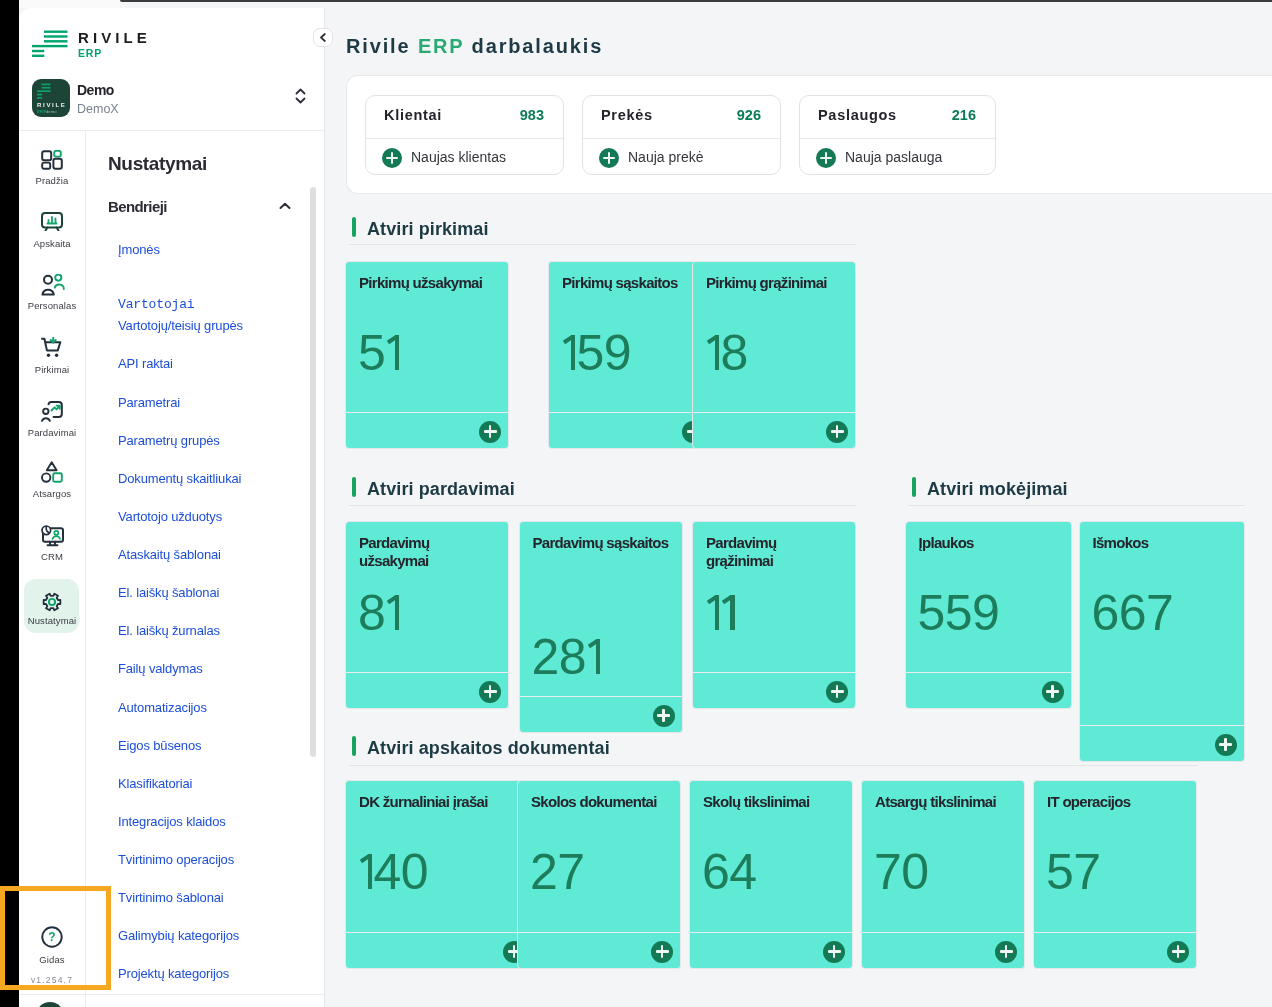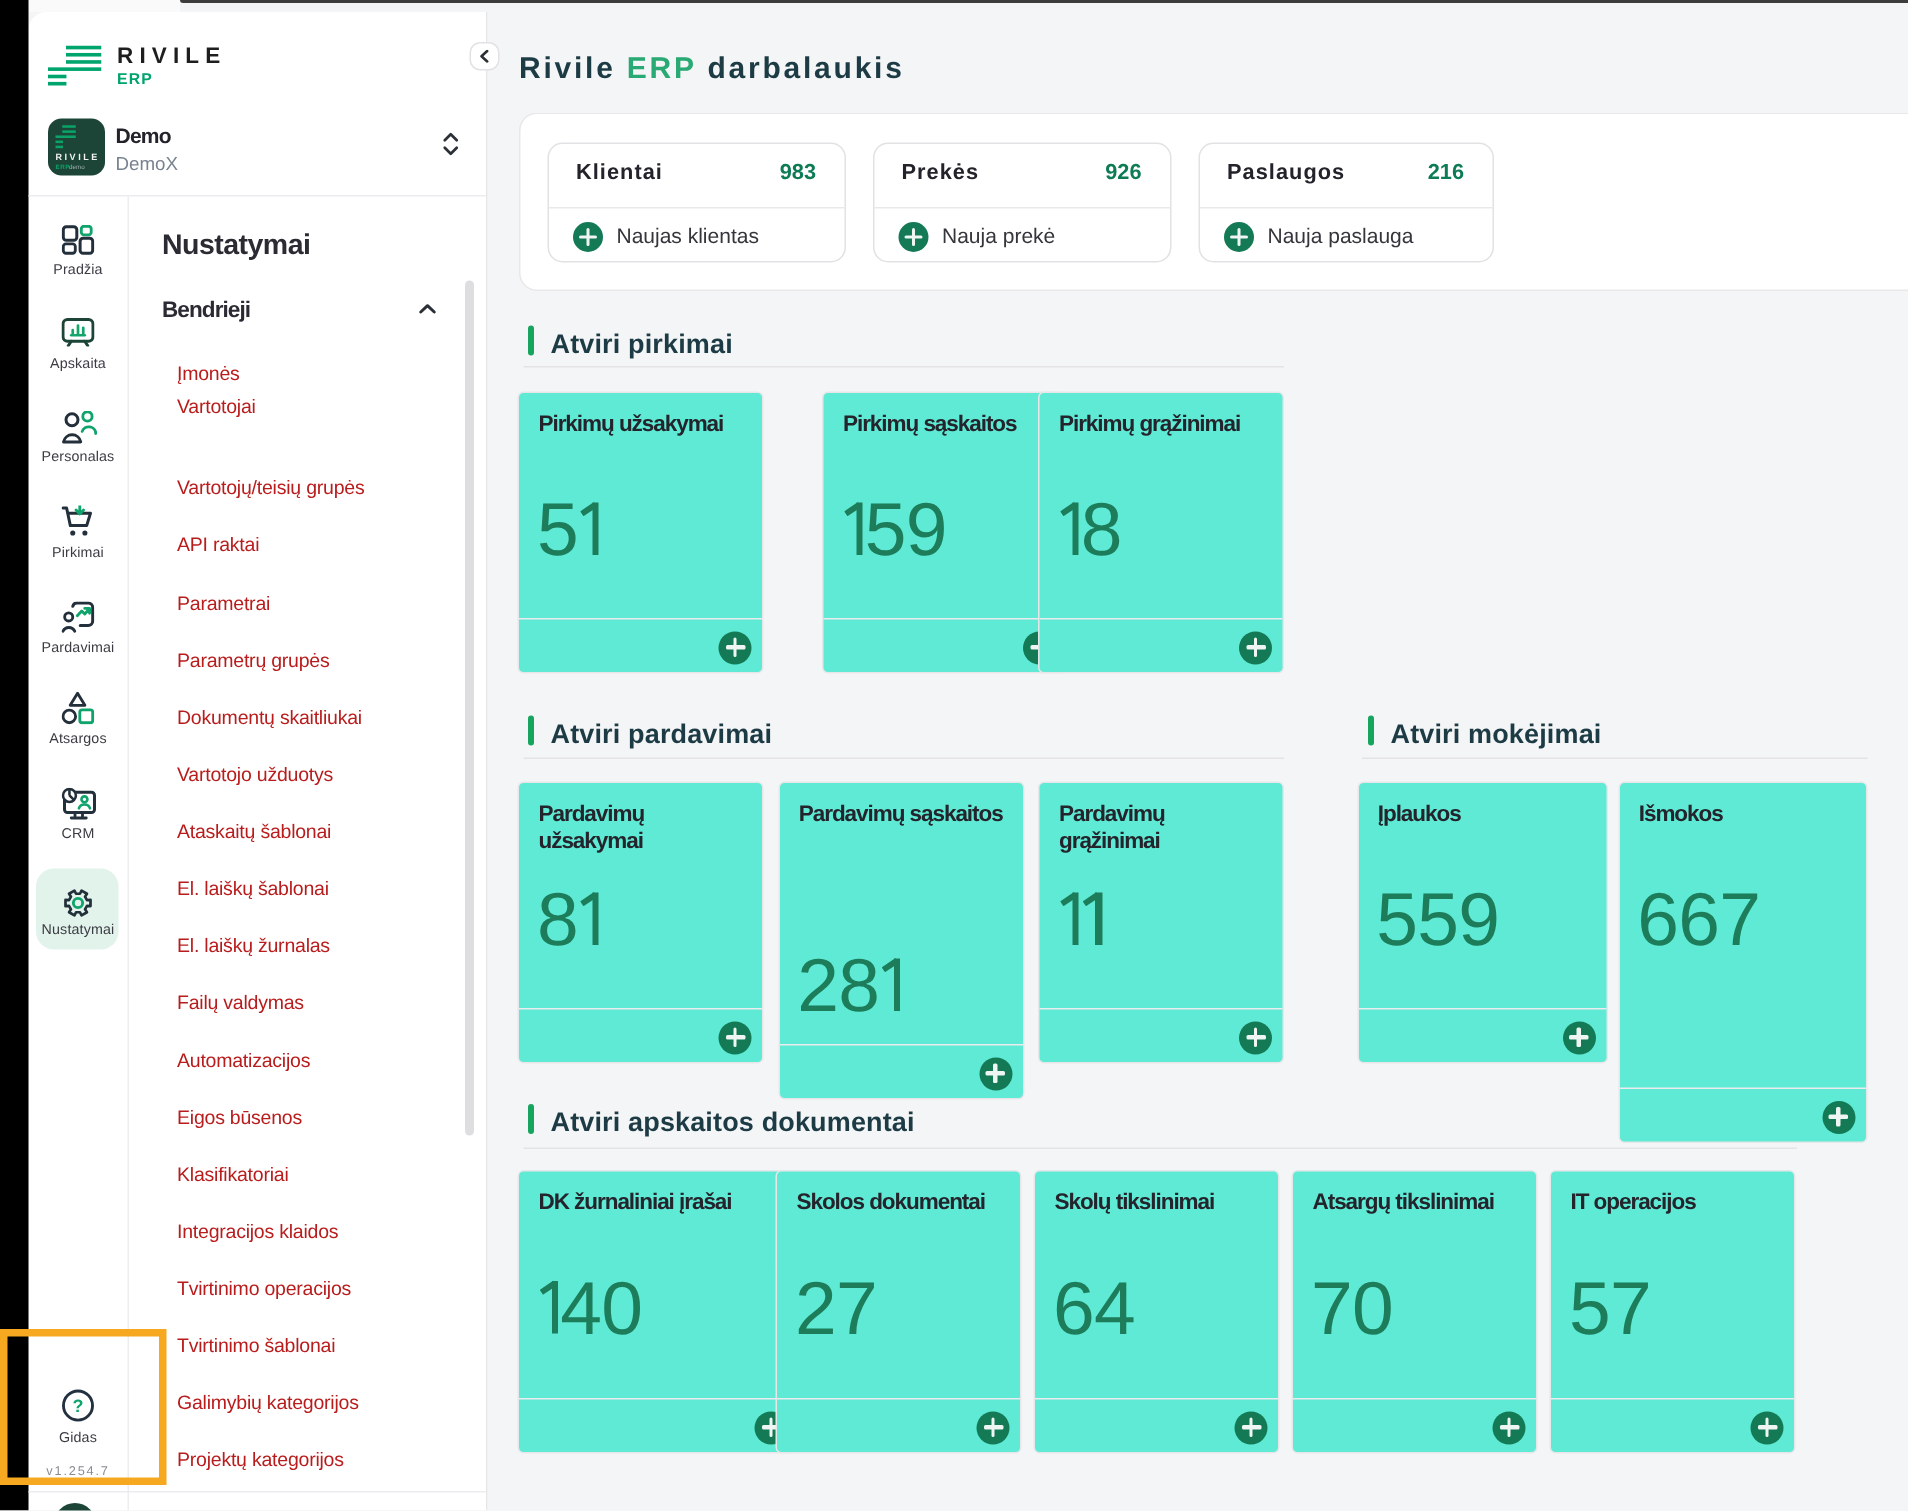--- a/index.html
+++ b/index.html
@@ -13,21 +13,21 @@
   .d1 b { position:absolute; right:5.2px; top:0.8px; width:10.5px; height:4.2px; background:currentColor; transform:rotate(-34deg); transform-origin:right top; border-radius:0.5px;}
   .clabel { color:#24242c; font-size:15px; font-weight:700; line-height:18px; letter-spacing:-0.7px; white-space:nowrap;}
   .cfoot { position:absolute; left:0; right:0; bottom:0; height:36px; border-top:1px solid #ececef; }
   .plus { position:absolute; width:22px; height:22px; border-radius:50%; background:#147a56; }
   .plus:before { content:""; position:absolute; left:4.5px; top:9.8px; width:13px; height:2.5px; background:#eef5f2; border-radius:1px;}
   .plus:after { content:""; position:absolute; left:9.8px; top:4.5px; width:2.5px; height:13px; background:#eef5f2; border-radius:1px;}
   .sp:before{ left:4px; top:8.9px; width:12px; height:2.3px;} .sp:after{ left:8.9px; top:4px; width:2.3px; height:12px;}
   .sechead { color:#1d3b45; font-size:18px; font-weight:700; letter-spacing:0.1px; }
   .secbar { position:absolute; width:4px; height:20px; background:#17a45e; border-radius:2px; }
   .rule { position:absolute; height:1px; background:#e4e4e7; }
-  .mitem { position:absolute; left:118px; font-size:13px; color:#b91c1c; transform:translateY(-50%); white-space:nowrap; letter-spacing:-0.15px; margin-top:-2px;}
+  .mitem { position:absolute; left:118px; font-size:13px; color:#1d4ed8; transform:translateY(-50%); white-space:nowrap; letter-spacing:-0.15px; margin-top:-2px;}
   .raillabel { position:absolute; font-size:9.5px; color:#3b3b43; text-align:center; width:66px; left:19px; transform:translateY(-50%); letter-spacing:0.1px;}
   .railicon { position:absolute; left:41px; }
 </style>
 </head>
 <body>
 
 <div class="abs" style="left:120px; top:0; width:1152px; height:2px; background:#3c3c3c; border-bottom-left-radius:2px;"></div>
 <div class="abs" style="left:45px; top:2px; width:75px; height:9px; background:#f0f0f0; border:1px solid #d8d8d8; border-bottom:none; border-radius:6px 6px 0 0;"></div>
 <div class="abs" style="left:19px; top:0; width:101px; height:8px; background:#fafafa;"></div>
 
@@ -148,21 +148,21 @@
 <div class="abs" style="left:19px; top:994px; width:306px; height:1px; background:#ececef;"></div>
 <div class="abs" style="left:36px; top:1002px; width:28px; height:28px; border-radius:50%; background:#1c4538;"></div>
 
 <div class="abs" style="left:108px; top:153px; font-size:19px; font-weight:700; color:#2b2b33; letter-spacing:-0.35px;">Nustatymai</div>
 <div class="abs" style="left:108px; top:197.5px; font-size:15px; font-weight:700; color:#2b2b33; letter-spacing:-0.6px;">Bendrieji</div>
 <svg class="abs" style="left:279px; top:202px;" width="12" height="8" viewBox="0 0 12 8" fill="none" stroke="#2b2f36" stroke-width="2" stroke-linecap="round" stroke-linejoin="round">
   <path d="M1.5 6 L6 1.8 L10.5 6"></path>
 </svg>
 
 <div class="mitem" style="top:251px;">Įmonės</div>
-<div class="mitem" style="top:273px;">Vartotojai</div>
+<div class="mitem" style="top:306px;font-family:Liberation Mono, monospace;">Vartotojai</div>
 <div class="mitem" style="top:327px;">Vartotojų/teisių grupės</div>
 <div class="mitem" style="top:365px;">API raktai</div>
 <div class="mitem" style="top:404px;">Parametrai</div>
 <div class="mitem" style="top:442px;">Parametrų grupės</div>
 <div class="mitem" style="top:480px;">Dokumentų skaitliukai</div>
 <div class="mitem" style="top:518px;">Vartotojo užduotys</div>
 <div class="mitem" style="top:556px;">Ataskaitų šablonai</div>
 <div class="mitem" style="top:594px;">El. laiškų šablonai</div>
 <div class="mitem" style="top:632px;">El. laiškų žurnalas</div>
 <div class="mitem" style="top:670px;">Failų valdymas</div>

